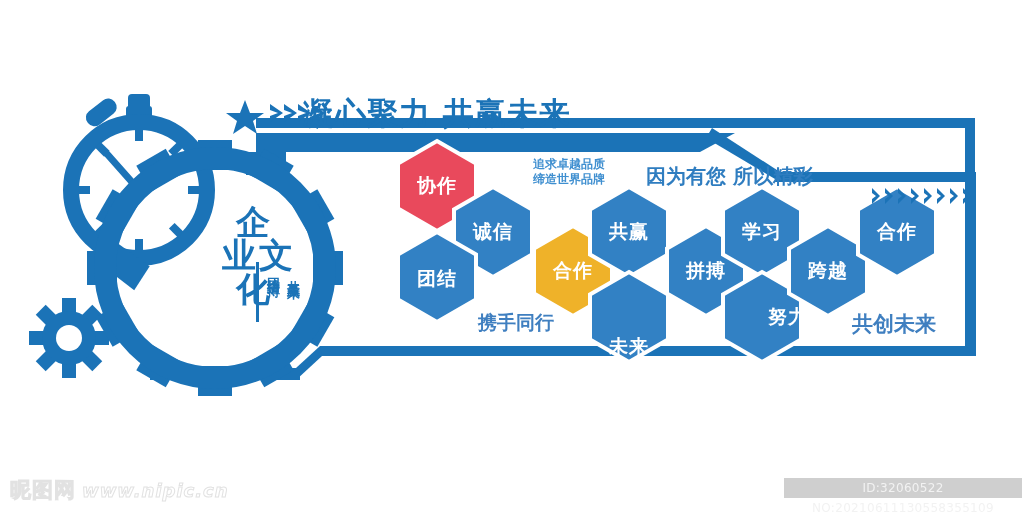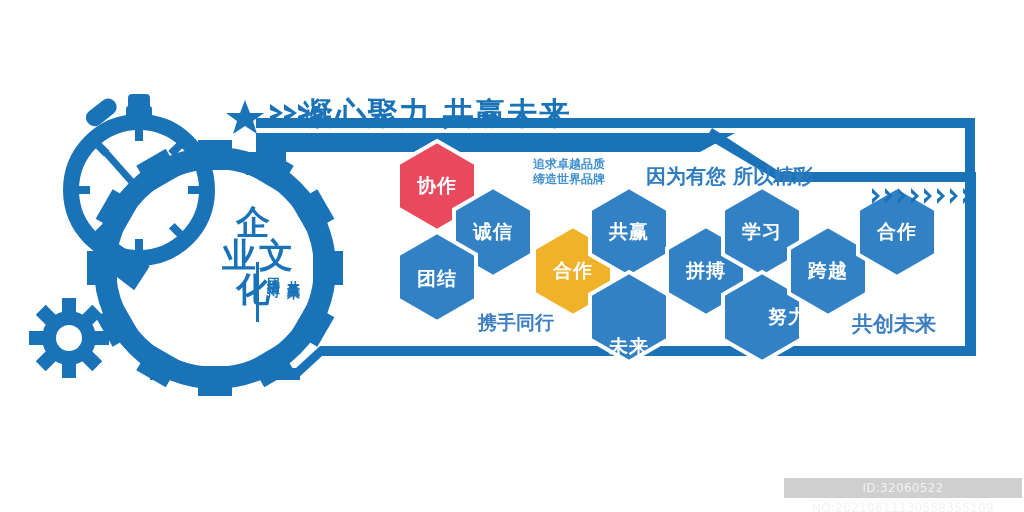--- a/index.html
+++ b/index.html
@@ -224,16 +224,19 @@
       <div class="hexlabel" style="left: 573px; top: 271px;">合作</div>
       <div class="hexlabel" style="left: 629px; top: 232px;">共赢</div>
       <div class="hexlabel" style="left: 629px; top: 317px; margin-top: 30px;">未来</div>
       <div class="hexlabel" style="left: 706px; top: 271px;">拼搏</div>
       <div class="hexlabel" style="left: 762px; top: 232px;">学习</div>
       <div class="hexlabel" style="left: 762px; top: 317px; margin-left: 26px;">努力</div>
       <div class="hexlabel" style="left: 828px; top: 271px;">跨越</div>
       <div class="hexlabel" style="left: 897px; top: 232px;">合作</div>
     </div>
 
+  <div class="wm">
+    <span>昵图网</span><span class="url">www.nipic.cn</span>
+  </div>
 
   <div class="idbox">ID:32060522 NO:20210611130558355109</div>
 
 </div>
 
 </body></html>

